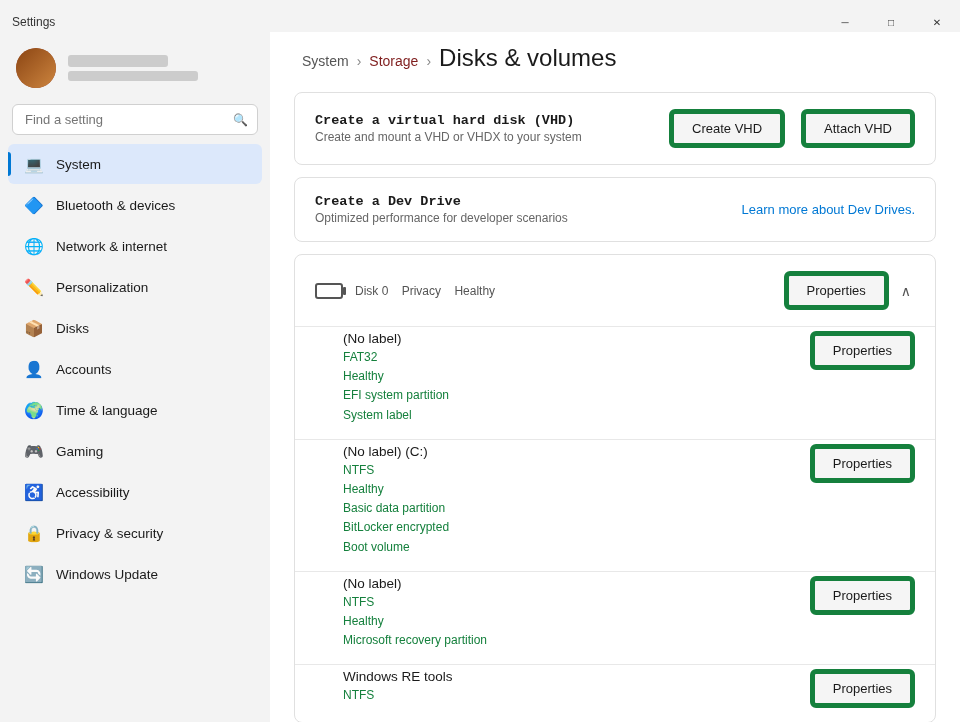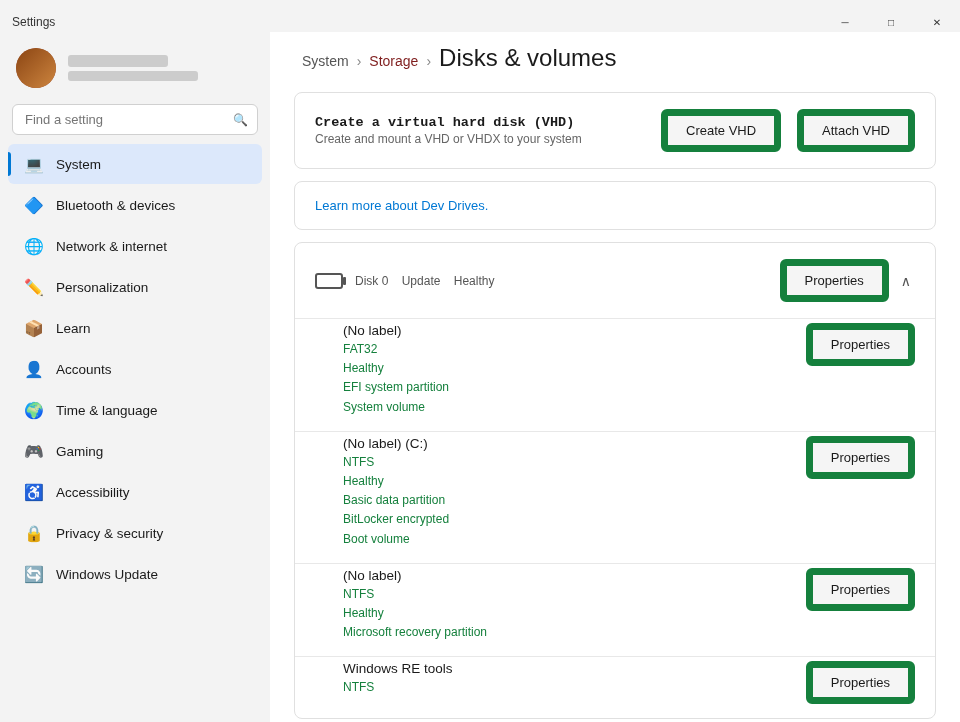--- a/index.html
+++ b/index.html
@@ -229,21 +229,21 @@
       font-family: Liberation Mono, monospace;
     }
     .card-desc {
       font-size: 12px;
       color: #666;
     }
 
     .btn {
       padding: 7px 18px;
       border-radius: 6px;
-      border: 7px solid #15803d;
+      border: 5px solid #15803d;
       background: #f5f5f5;
       font-size: 13px;
       cursor: pointer;
       white-space: nowrap;
       color: #1a1a1a;
     }
 
     .link-text {
       font-size: 13px;
       color: #0078d4;
@@ -373,21 +373,21 @@
       <div class="nav-item">
         <span class="nav-icon icon-network">🌐</span>
         <span>Network &amp; internet</span>
       </div>
       <div class="nav-item">
         <span class="nav-icon icon-personalization">✏️</span>
         <span>Personalization</span>
       </div>
       <div class="nav-item">
         <span class="nav-icon icon-apps">📦</span>
-        <span>Learn</span>
+        <span>Disks</span>
       </div>
       <div class="nav-item">
         <span class="nav-icon icon-accounts">👤</span>
         <span>Accounts</span>
       </div>
       <div class="nav-item">
         <span class="nav-icon icon-time">🌍</span>
         <span>Time &amp; language</span>
       </div>
       <div class="nav-item">
@@ -425,51 +425,55 @@
           <div class="card-title">Create a virtual hard disk (VHD)</div>
           <div class="card-desc">Create and mount a VHD or VHDX to your system</div>
         </div>
         <button class="btn">Create VHD</button>
         <button class="btn">Attach VHD</button>
       </div>
     </div>
 
     <div class="card">
       <div class="card-row">
+        <div class="card-text">
+          <div class="card-title">Create a Dev Drive</div>
+          <div class="card-desc">Optimized performance for developer scenarios</div>
+        </div>
         <a class="link-text" href="#">Learn more about Dev Drives.</a>
       </div>
     </div>
 
     <div class="disk-section" style="margin-top: 8px;">
 
       <div class="disk-header">
         <div class="disk-icon"></div>
         <div class="disk-info">
           <div class="disk-meta">
             <span>Disk 0</span>
             &nbsp;&nbsp;
-            <span>Update</span>
+            <span>Privacy</span>
             &nbsp;&nbsp;
             <span>Healthy</span>
           </div>
         </div>
         <div class="disk-actions">
           <button class="btn">Properties</button>
           <button class="chevron-btn">∧</button>
         </div>
       </div>
 
       <div class="partition-item">
         <div class="partition-info">
           <div class="partition-name">(No label)</div>
           <div class="partition-detail">
             <span>FAT32</span><br>
             <span>Healthy</span><br>
             <span>EFI system partition</span><br>
-            <span>System volume</span>
+            <span>System label</span>
           </div>
         </div>
         <button class="btn">Properties</button>
       </div>
 
       <div class="partition-item">
         <div class="partition-info">
           <div class="partition-name">(No label) (C:)</div>
           <div class="partition-detail">
             <span>NTFS</span><br>

